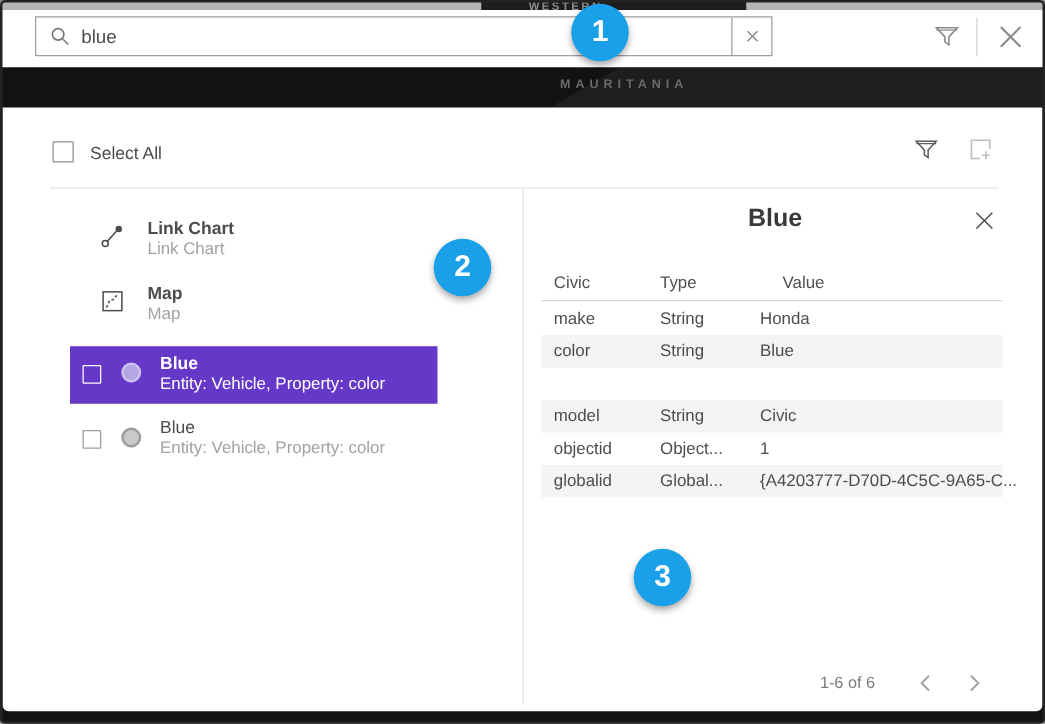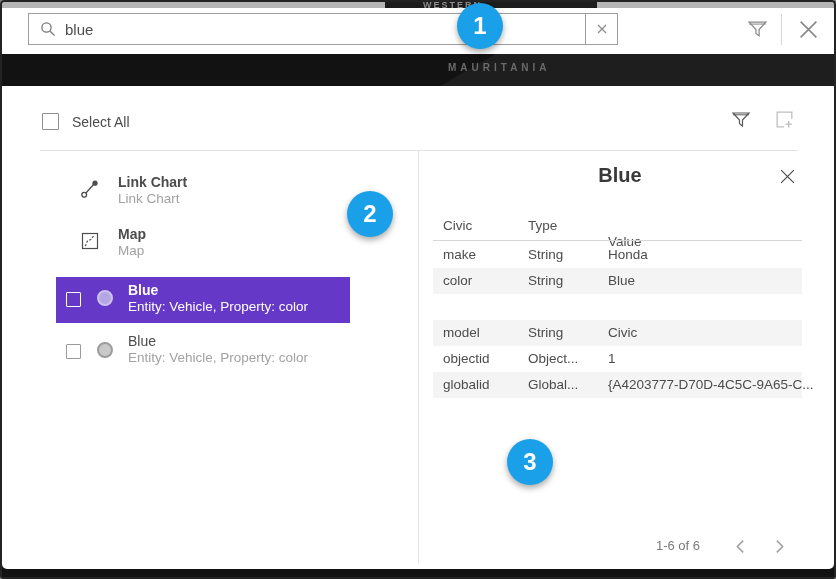--- a/index.html
+++ b/index.html
@@ -176,21 +176,21 @@
       <span class="rsub" style="left:72px; top:21px;">Entity: Vehicle, Property: color</span>
     </div>
 
     <div class="detail-title">Blue</div>
     <svg class="detail-close" viewBox="0 0 16 16">
       <path d="M2 2 L14 14 M14 2 L2 14" fill="none" stroke="#4a4a4a" stroke-width="1.1"></path>
     </svg>
 
     <span class="th" style="left:441px; top:132px;">Civic</span>
     <span class="th" style="left:526px; top:132px;">Type</span>
-    <span class="th" style="left:606px; top:132px;margin-top:16px;">Value</span>
+    <span class="th" style="left:624px; top:132px;">Value</span>
     <div class="th-underline"></div>
 
     <div class="trow" style="top:156px;">
       <span class="c1">make</span>
       <span class="c2">String</span>
       <span class="c3">Honda</span>
     </div>
     <div class="trow alt" style="top:182px;">
       <span class="c1">color</span>
       <span class="c2">String</span>

